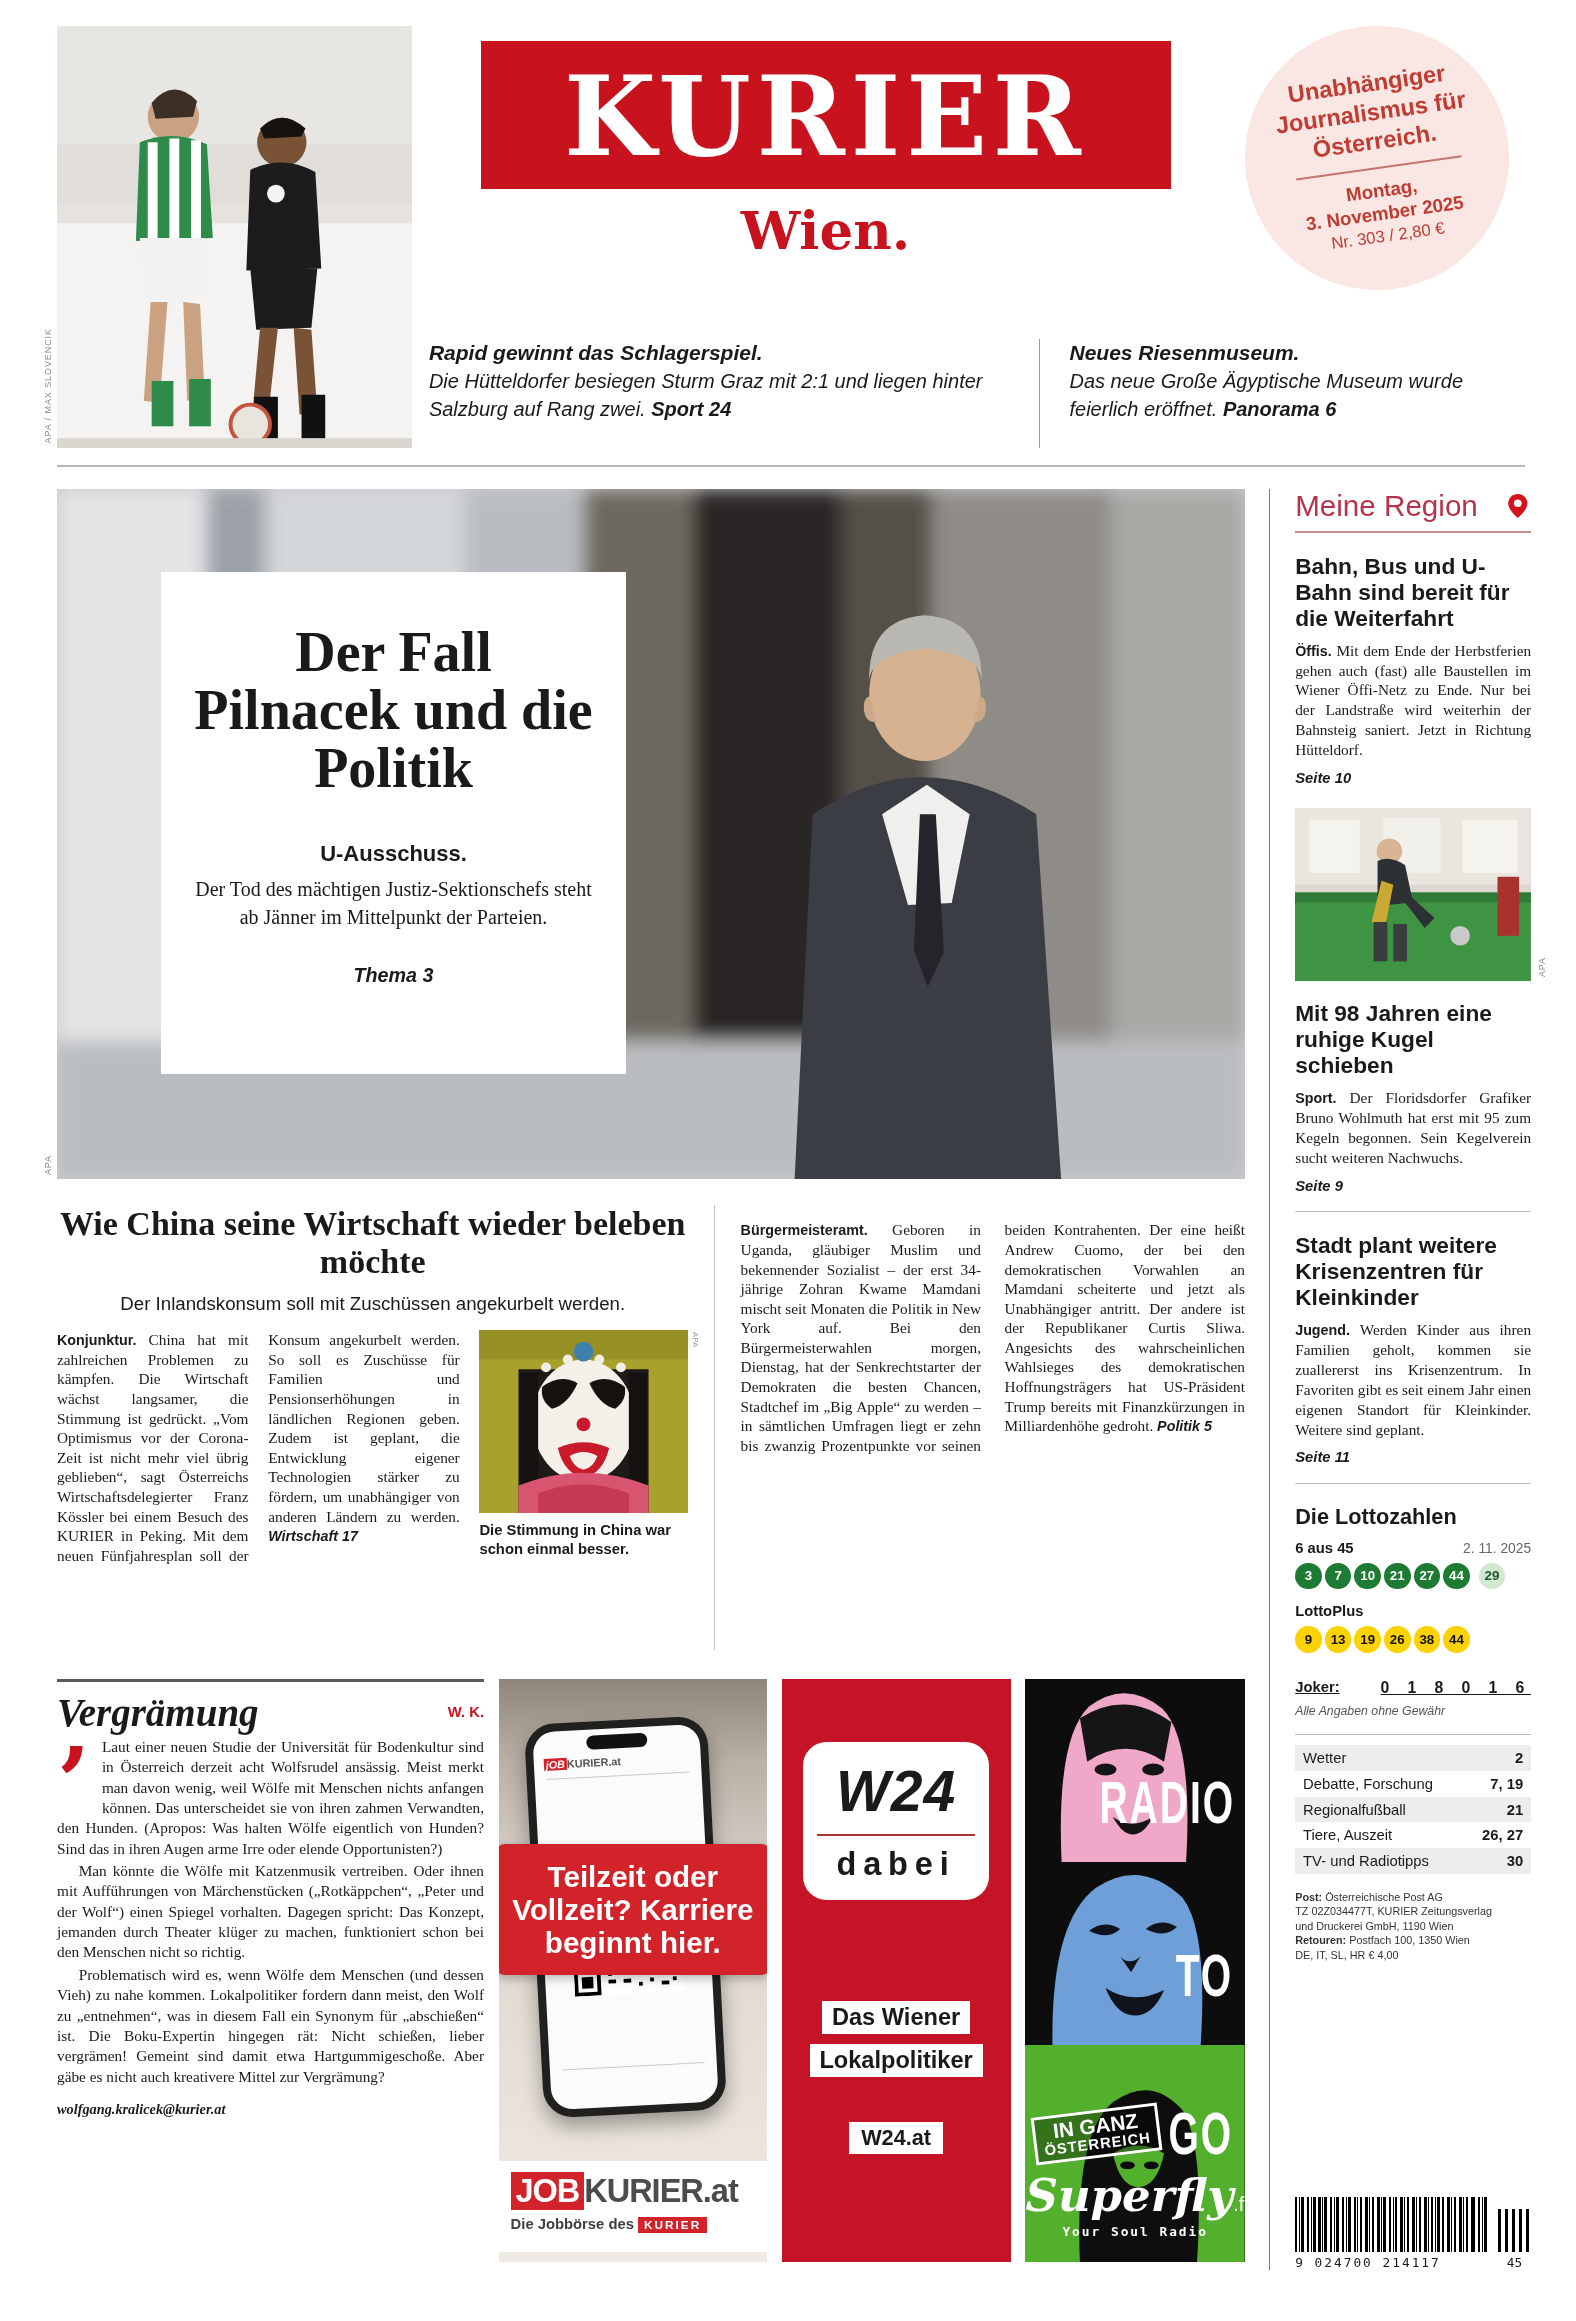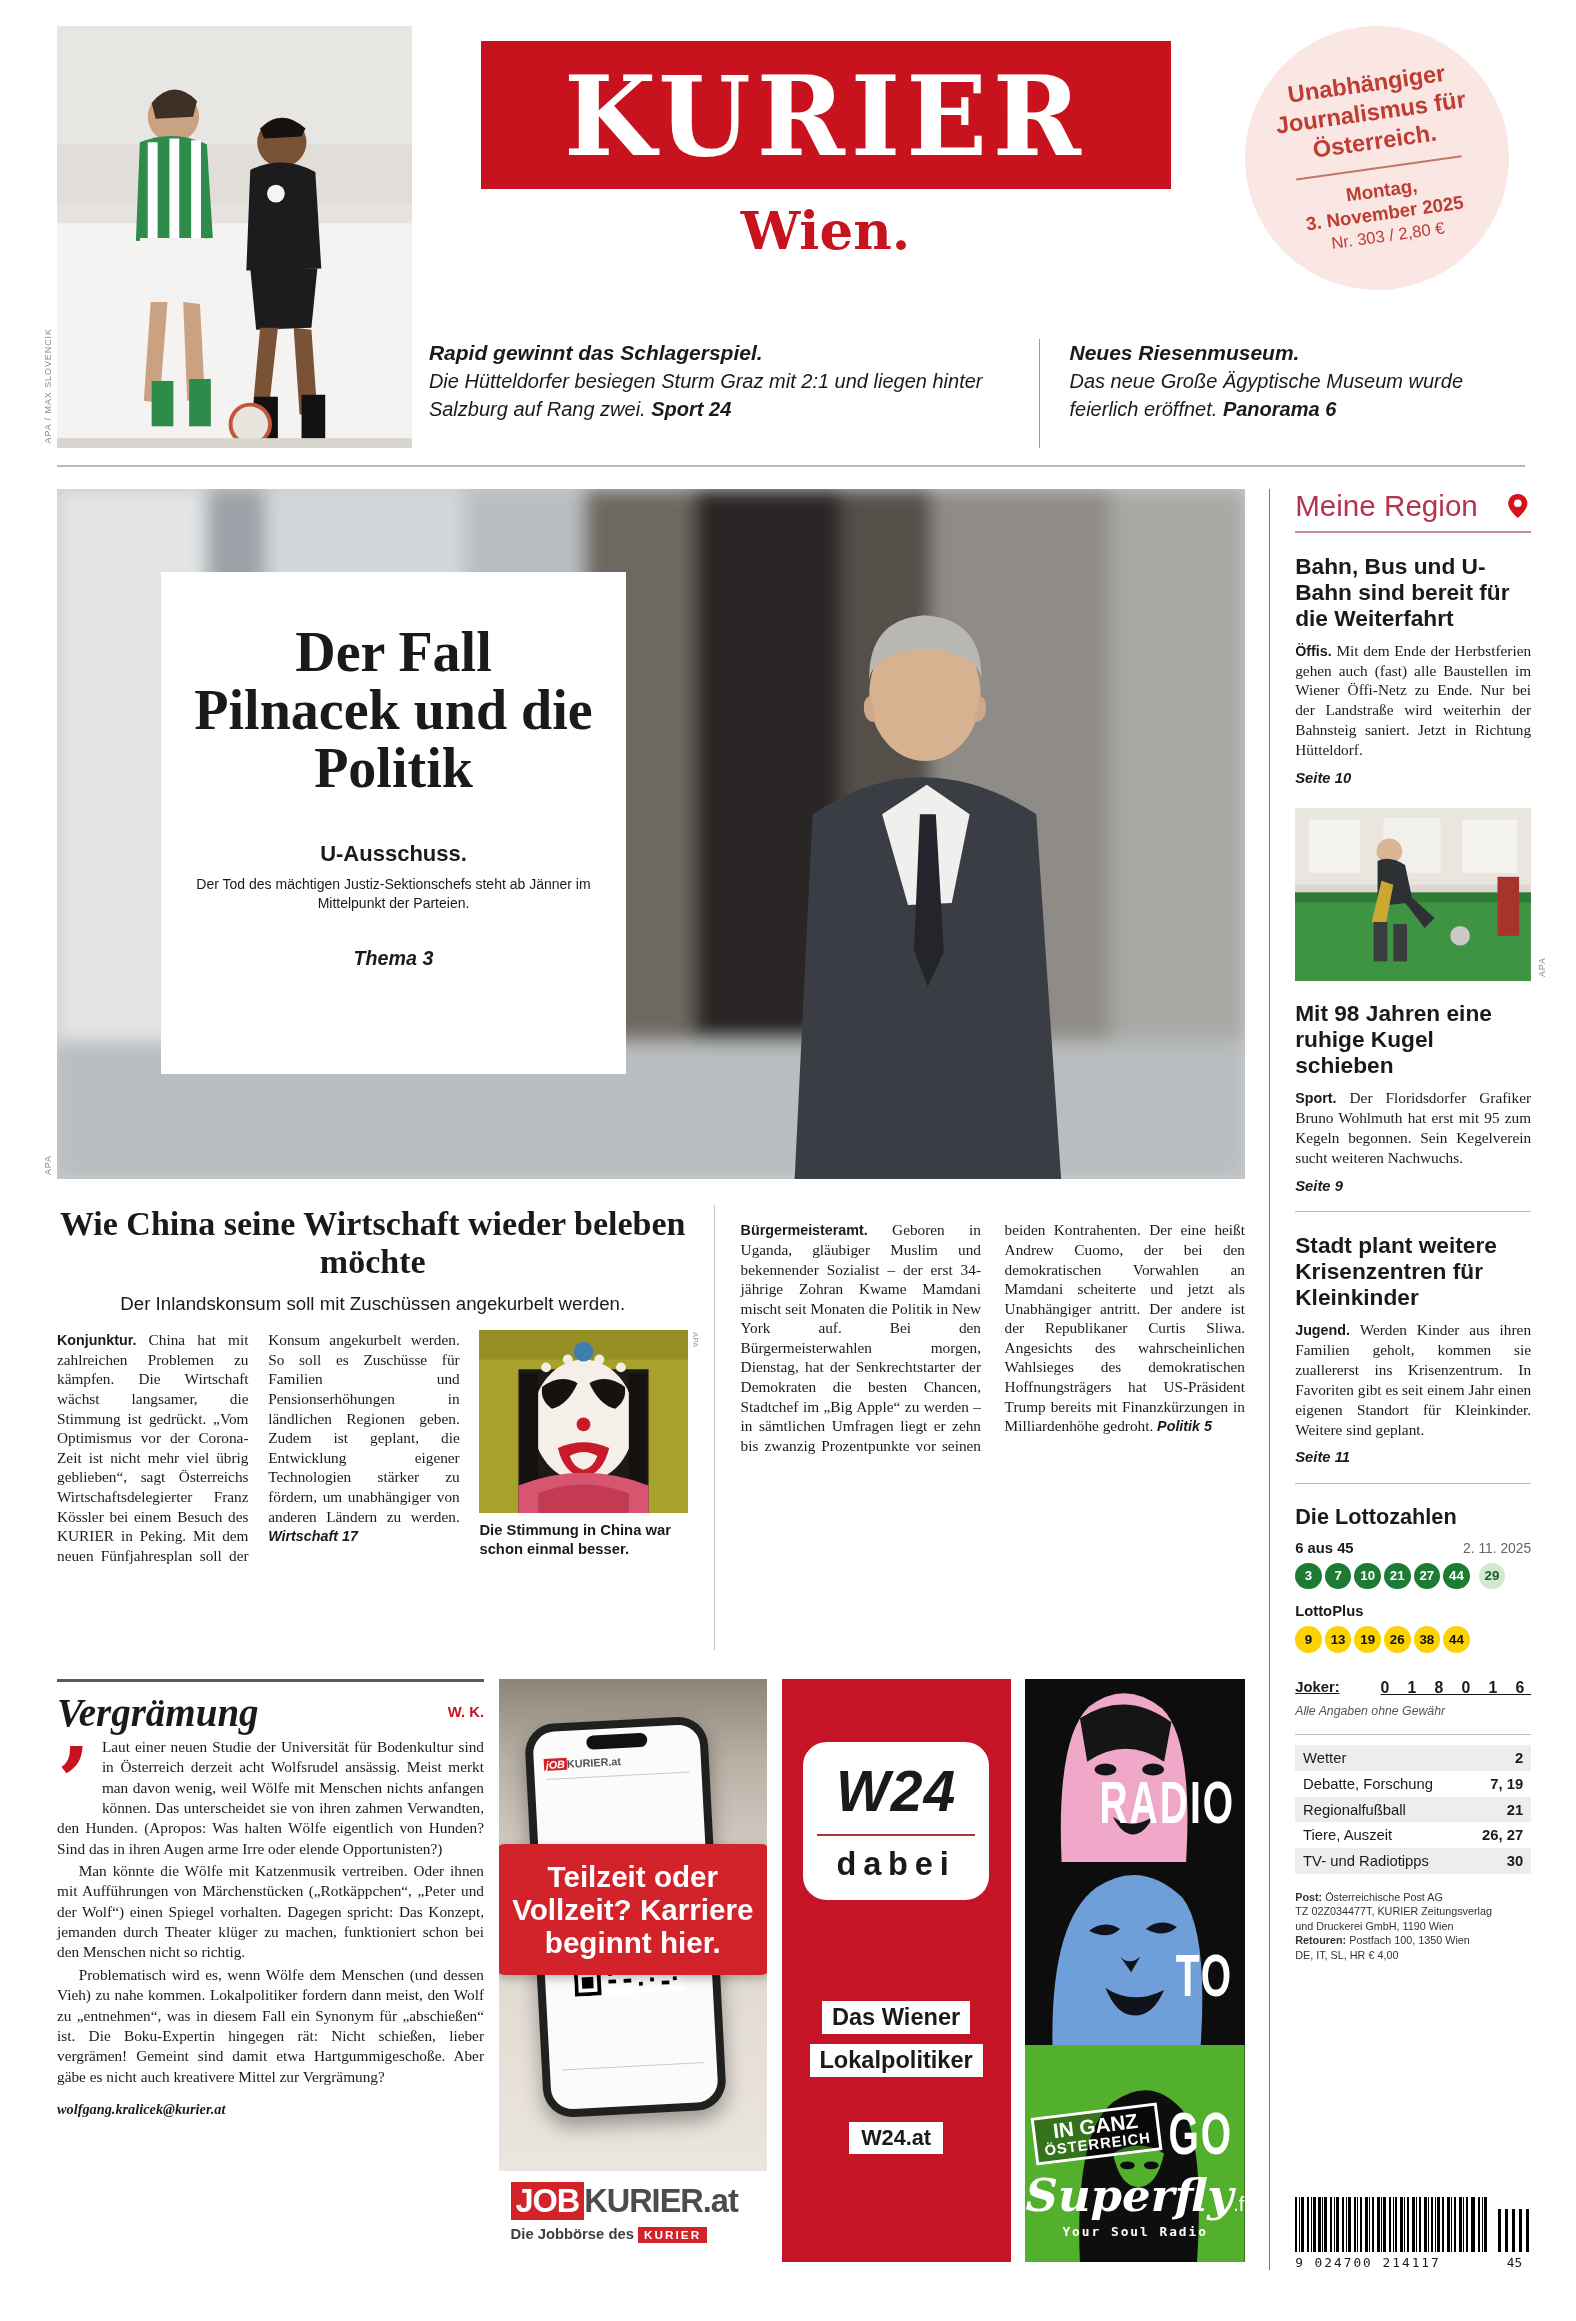--- a/index.html
+++ b/index.html
@@ -39,21 +39,21 @@
   .sidebar { flex:1; margin-left:23.6px; padding-left:25.6px; border-left:1px solid #3b82f6;
              display:flex; flex-direction:column; }
 
   
   .lead { position:relative; width:100%; height:690px; }
   .lead svg.photo { position:absolute; inset:0; width:100%; height:100%; }
   .lead-overlay { position:absolute; left:104px; top:83px; width:465px; height:502px; background:#fff;
                   padding:51px 33px 0; text-align:center; }
   .lead-hl { font-family:"Liberation Serif", serif; font-weight:700; font-size:56px; line-height:1.04; }
   .lead-kicker { margin-top:43px; font-weight:700; font-size:22px; }
-  .lead-sum { margin-top:7.9px; font-size:14px; line-height:1.4; }
+  .lead-sum { margin-top:7.9px; font-size:20px; line-height:1.4;font-family:Liberation Serif, serif; }
   .lead-ref { margin-top:33px; font-weight:700; font-style:italic; font-size:19.7px; }
 
   
   .articles { display:flex; margin-top:25.6px; min-height:445px; }
   .art-china { width:658px; flex:none; padding-right:25.6px; border-right:1px solid #c2c2c2; }
   .art-ny { flex:1; padding-left:25.6px; }
   .art-hl { font-family:"Liberation Serif", serif; font-weight:700; font-size:34px; line-height:1.12; text-align:center; }
   .art-sub { text-align:center; font-size:18.7px; margin-top:11.8px; }
   .serif-body { font-family:"Liberation Serif", serif; font-size:15.3px; line-height:1.28; text-align:justify; }
   .kick { font-family:"Liberation Sans", sans-serif; font-weight:700; font-size:14.3px; }
@@ -84,21 +84,21 @@
   .phone { position:absolute; left:35px; top:41px; width:183px; height:394px; background:#20201e; border-radius:29.6px; padding:7.9px; transform:rotate(-3deg); box-shadow:0 9.9px 19.7px rgba(0,0,0,.35); }
   .phone-screen { position:relative; width:100%; height:100%; background:#fbfbfb; border-radius:21.7px; overflow:hidden; }
   .notch { position:absolute; left:50%; top:5.9px; transform:translateX(-50%); width:61px; height:13.8px; background:#111; border-radius:7.9px; }
   .screen-brand { position:absolute; top:27.6px; left:9.9px; font-size:10.8px; font-weight:700; color:#555; }
   .screen-brand b { background:#d2232a; color:#fff; padding:0 2px; font-style:italic; }
   .qr { position:absolute; left:50%; top:156px; transform:translateX(-50%); width:110px; height:110px; }
   .screen-line { position:absolute; left:11.8px; right:11.8px; height:1px; background:#c9c9c9; }
   .nav-dot { position:absolute; width:15.8px; height:15.8px; background:#2d6fc1; border-radius:3px; top:197px; }
   .job-redbox { position:absolute; left:-3.9px; right:-3.9px; top:165px; background:#d2232a; border-radius:9.9px; padding:15.8px 9.9px; text-align:center;
                 color:#fff; font-weight:700; font-size:29.6px; line-height:1.12; box-shadow:0 3.9px 9.9px rgba(0,0,0,.25); }
-  .job-logo-strip { position:absolute; left:0; right:0; bottom:0; height:91px; background:#fff; padding:11.8px 11.8px 0; }
+  .job-logo-strip { position:absolute; left:0; right:0; bottom:10px; height:91px; background:#fff; padding:11.8px 11.8px 0; }
   .job-l1 { font-size:32.5px; font-weight:700; letter-spacing:-1px; }
   .job-l1 .jb { background:#d2232a; color:#fff; padding:1px 4.9px; }
   .job-l1 .jk { color:#4c4c4c; }
   .job-l2 { font-size:14.8px; font-weight:700; color:#3e3e3e; margin-top:5.9px; }
   .job-l2 .chip { background:#d2232a; color:#fff; font-size:11.8px; padding:1px 5.9px; letter-spacing:2px; }
   
   .ad-w24 { width:229px; flex:none; background:#c41425; text-align:center; }
   .w24-card { margin:63px 21.7px 0; background:#fff; border-radius:23.6px; padding:15.8px 7.9px 17.7px; }
   .w24-logo { font-weight:800; font-size:57px; letter-spacing:1px; font-style:italic; }
   .w24-div { height:2px; background:#a33; margin:9.9px 5.9px; }

